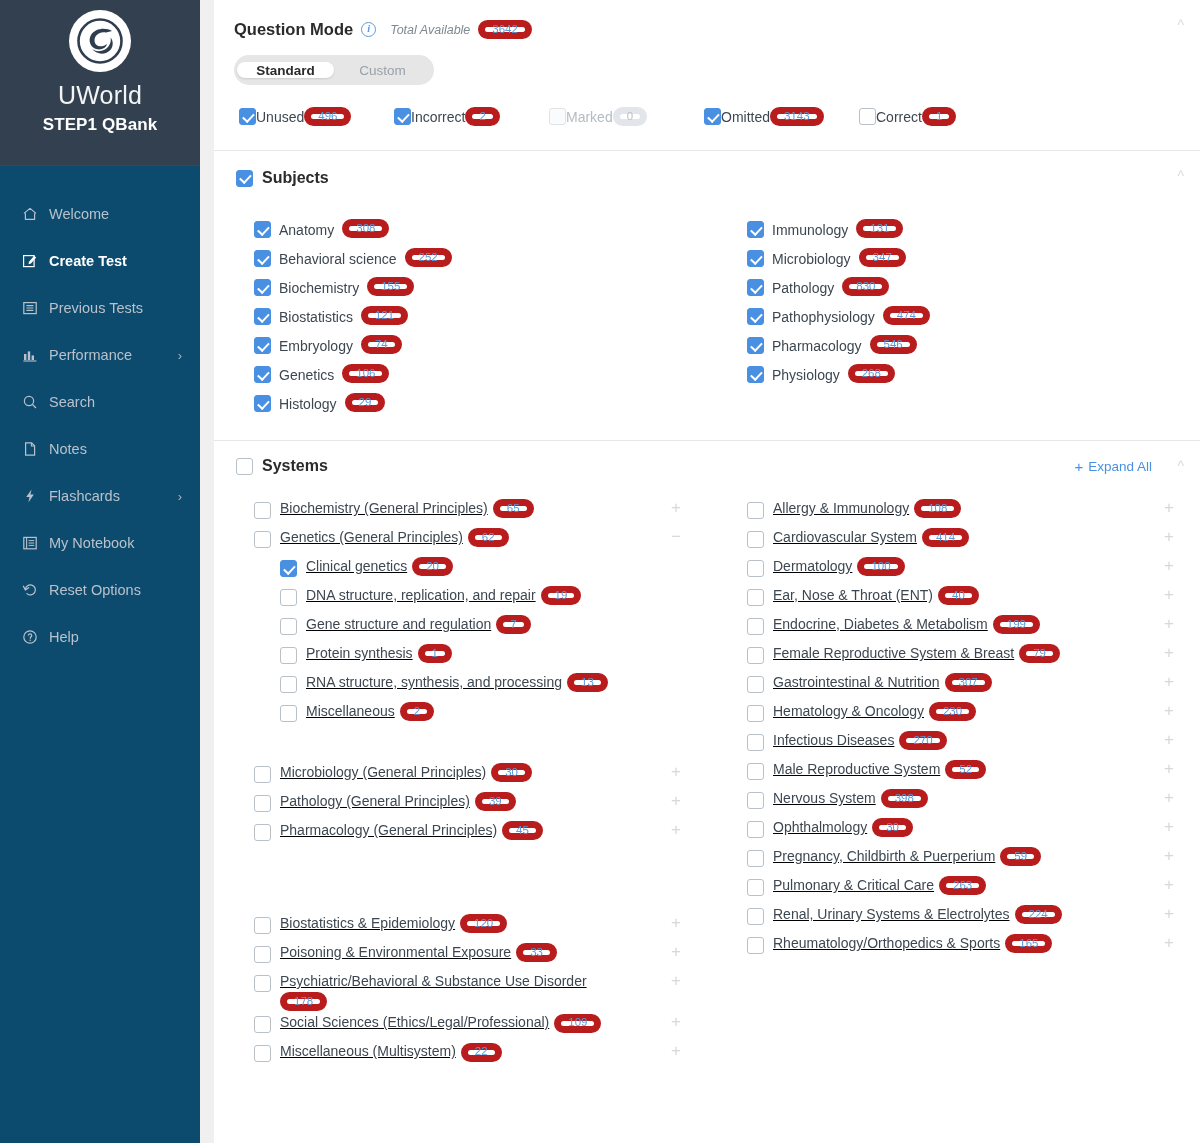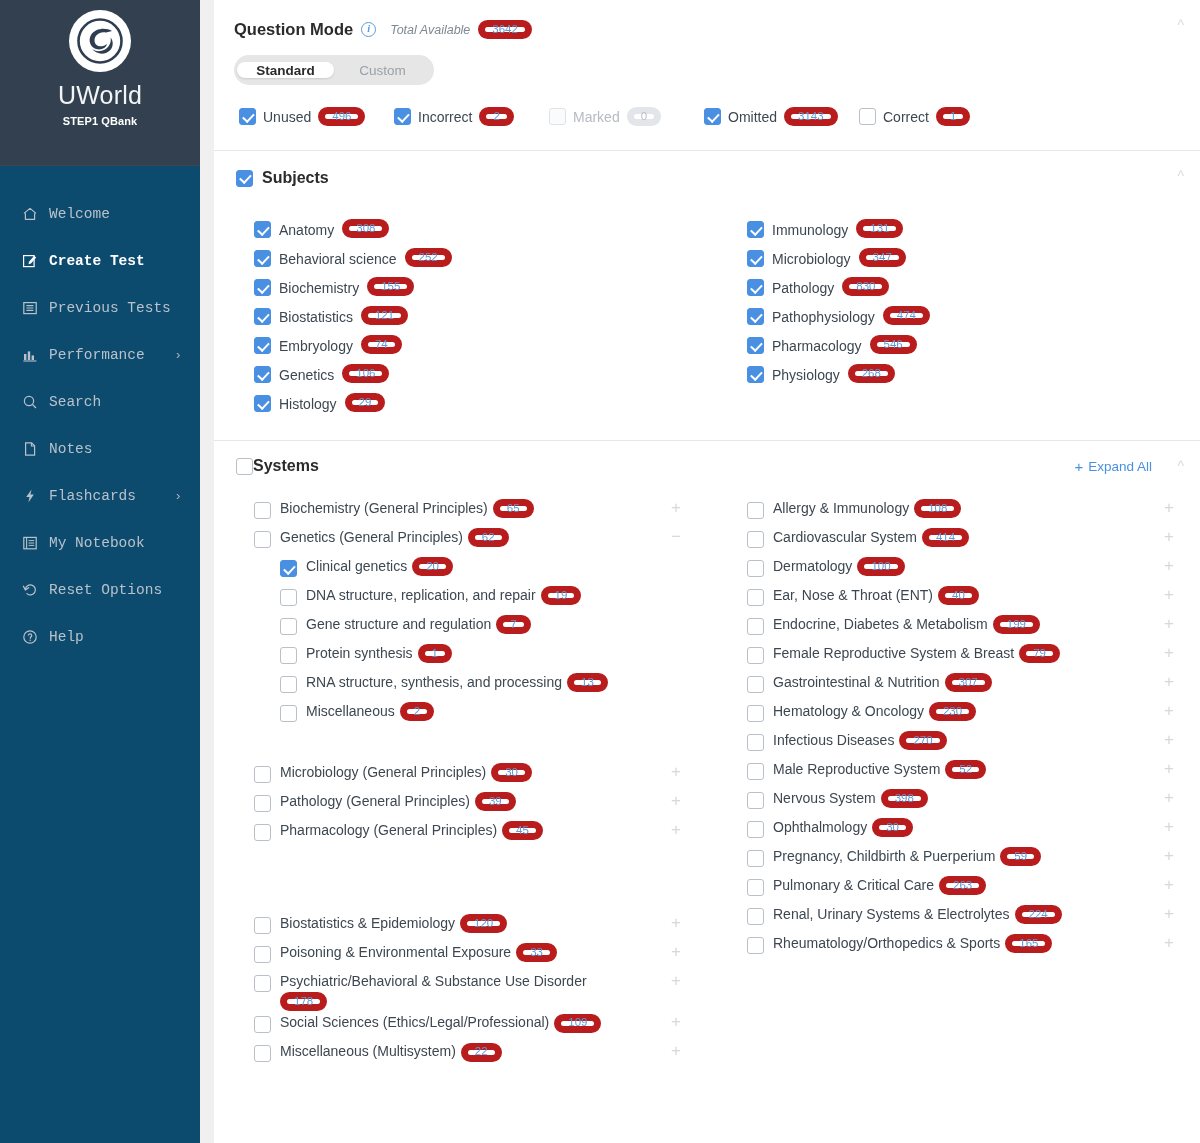--- a/index.html
+++ b/index.html
@@ -28,30 +28,29 @@
     width: 62px; height: 62px; border-radius: 50%;
     background: #ffffff; display: flex;
     align-items: center; justify-content: center;
     margin-bottom: 8px;
   }
   .brand-name {
     font-size: 25px; color: #f2f4f6; font-weight: 400;
     letter-spacing: .2px; line-height: 30px;
   }
   .brand-sub {
-    font-size: 11px; color: #ffffff; font-weight: bold;
+    font-size: 17px; color: #ffffff; font-weight: bold;
     margin-top: 5px; letter-spacing: .1px;
   }
   .nav { padding-top: 24px; }
   .nav-item {
     display: flex; align-items: center;
     height: 47px; padding: 0 0 0 20px;
     font-size: 14.5px; color: #b9c2cb; cursor: pointer;
     position: relative;
-    font-family: Liberation Mono, monospace;
   }
   .nav-item .ic {
     width: 20px; height: 18px; margin-right: 9px;
     display: inline-flex; align-items: center; justify-content: center;
     flex: 0 0 20px;
   }
   .nav-item.active { color: #ffffff; font-weight: bold; }
   .nav-item .chev {
     position: absolute; right: 18px; top: 50%;
     transform: translateY(-50%);
@@ -113,21 +112,21 @@
   .toggle .opt.on {
     background: #ffffff; color: #2b2b2b; font-weight: bold;
     box-shadow: 0 1px 2px rgba(0,0,0,.12);
   }
 
   .status-row {
     display: flex; align-items: center;
     padding: 22px 0 24px 25px; gap: 0;
   }
   .status-item {
-    display: flex; align-items: center; gap: 7px;
+    display: flex; align-items: center; 
     width: 155px; cursor: pointer;
   }
   .status-item .txt { font-size: 14px; color: #3d4751; }
   .status-item.disabled .txt { color: #b4bbc2; }
   .status-item.disabled .pill { color: #b9c0c7; border-color: #e2e6ea; }
 
   
   .cb {
     width: 17px; height: 17px; border-radius: 3px;
     border: 1.6px solid #b9c0c7; background: #fff;
@@ -156,31 +155,31 @@
     height: 29px; cursor: pointer;
   }
   .chk-row .lbl { font-size: 14px; color: #3d4751; white-space: nowrap; }
 
   
   .systems-head {
     display: flex; align-items: center;
     padding: 16px 0 0 22px; position: relative;
   }
   .systems-head .ttl {
-    font-size: 16px; font-weight: bold; color: #2b2b2b; 
+    font-size: 16px; font-weight: bold; color: #2b2b2b; margin-left: 9px;
   }
   .expand-all {
     position: absolute; right: 48px; top: 18px;
     font-size: 13.5px; color: #4a90e2; cursor: pointer;
     display: flex; align-items: center; gap: 5px;
   }
   .expand-all .plus { font-size: 15px; line-height: 1; }
 
   .sys-cols { display: flex; padding-top: 22px; }
-  .sys-col { width: 500px; padding-left: 40px; position: relative; }
+  .sys-col { width: 500px; padding-left: 40px; position: relative; text-decoration: underline; }
   .sys-row {
     display: flex; align-items: flex-start;
     min-height: 29px; position: relative;
     padding-right: 60px; cursor: pointer;
   }
   .sys-row > .cb { margin-top: 5px; }
   .sys-row .body { margin-left: 9px; padding-top: 2px; }
   .sys-row .lbl { font-size: 14px; color: #3d4751; }
   .sys-row.wrap .body { max-width: 330px; }
   .sys-row .toggleicon {

